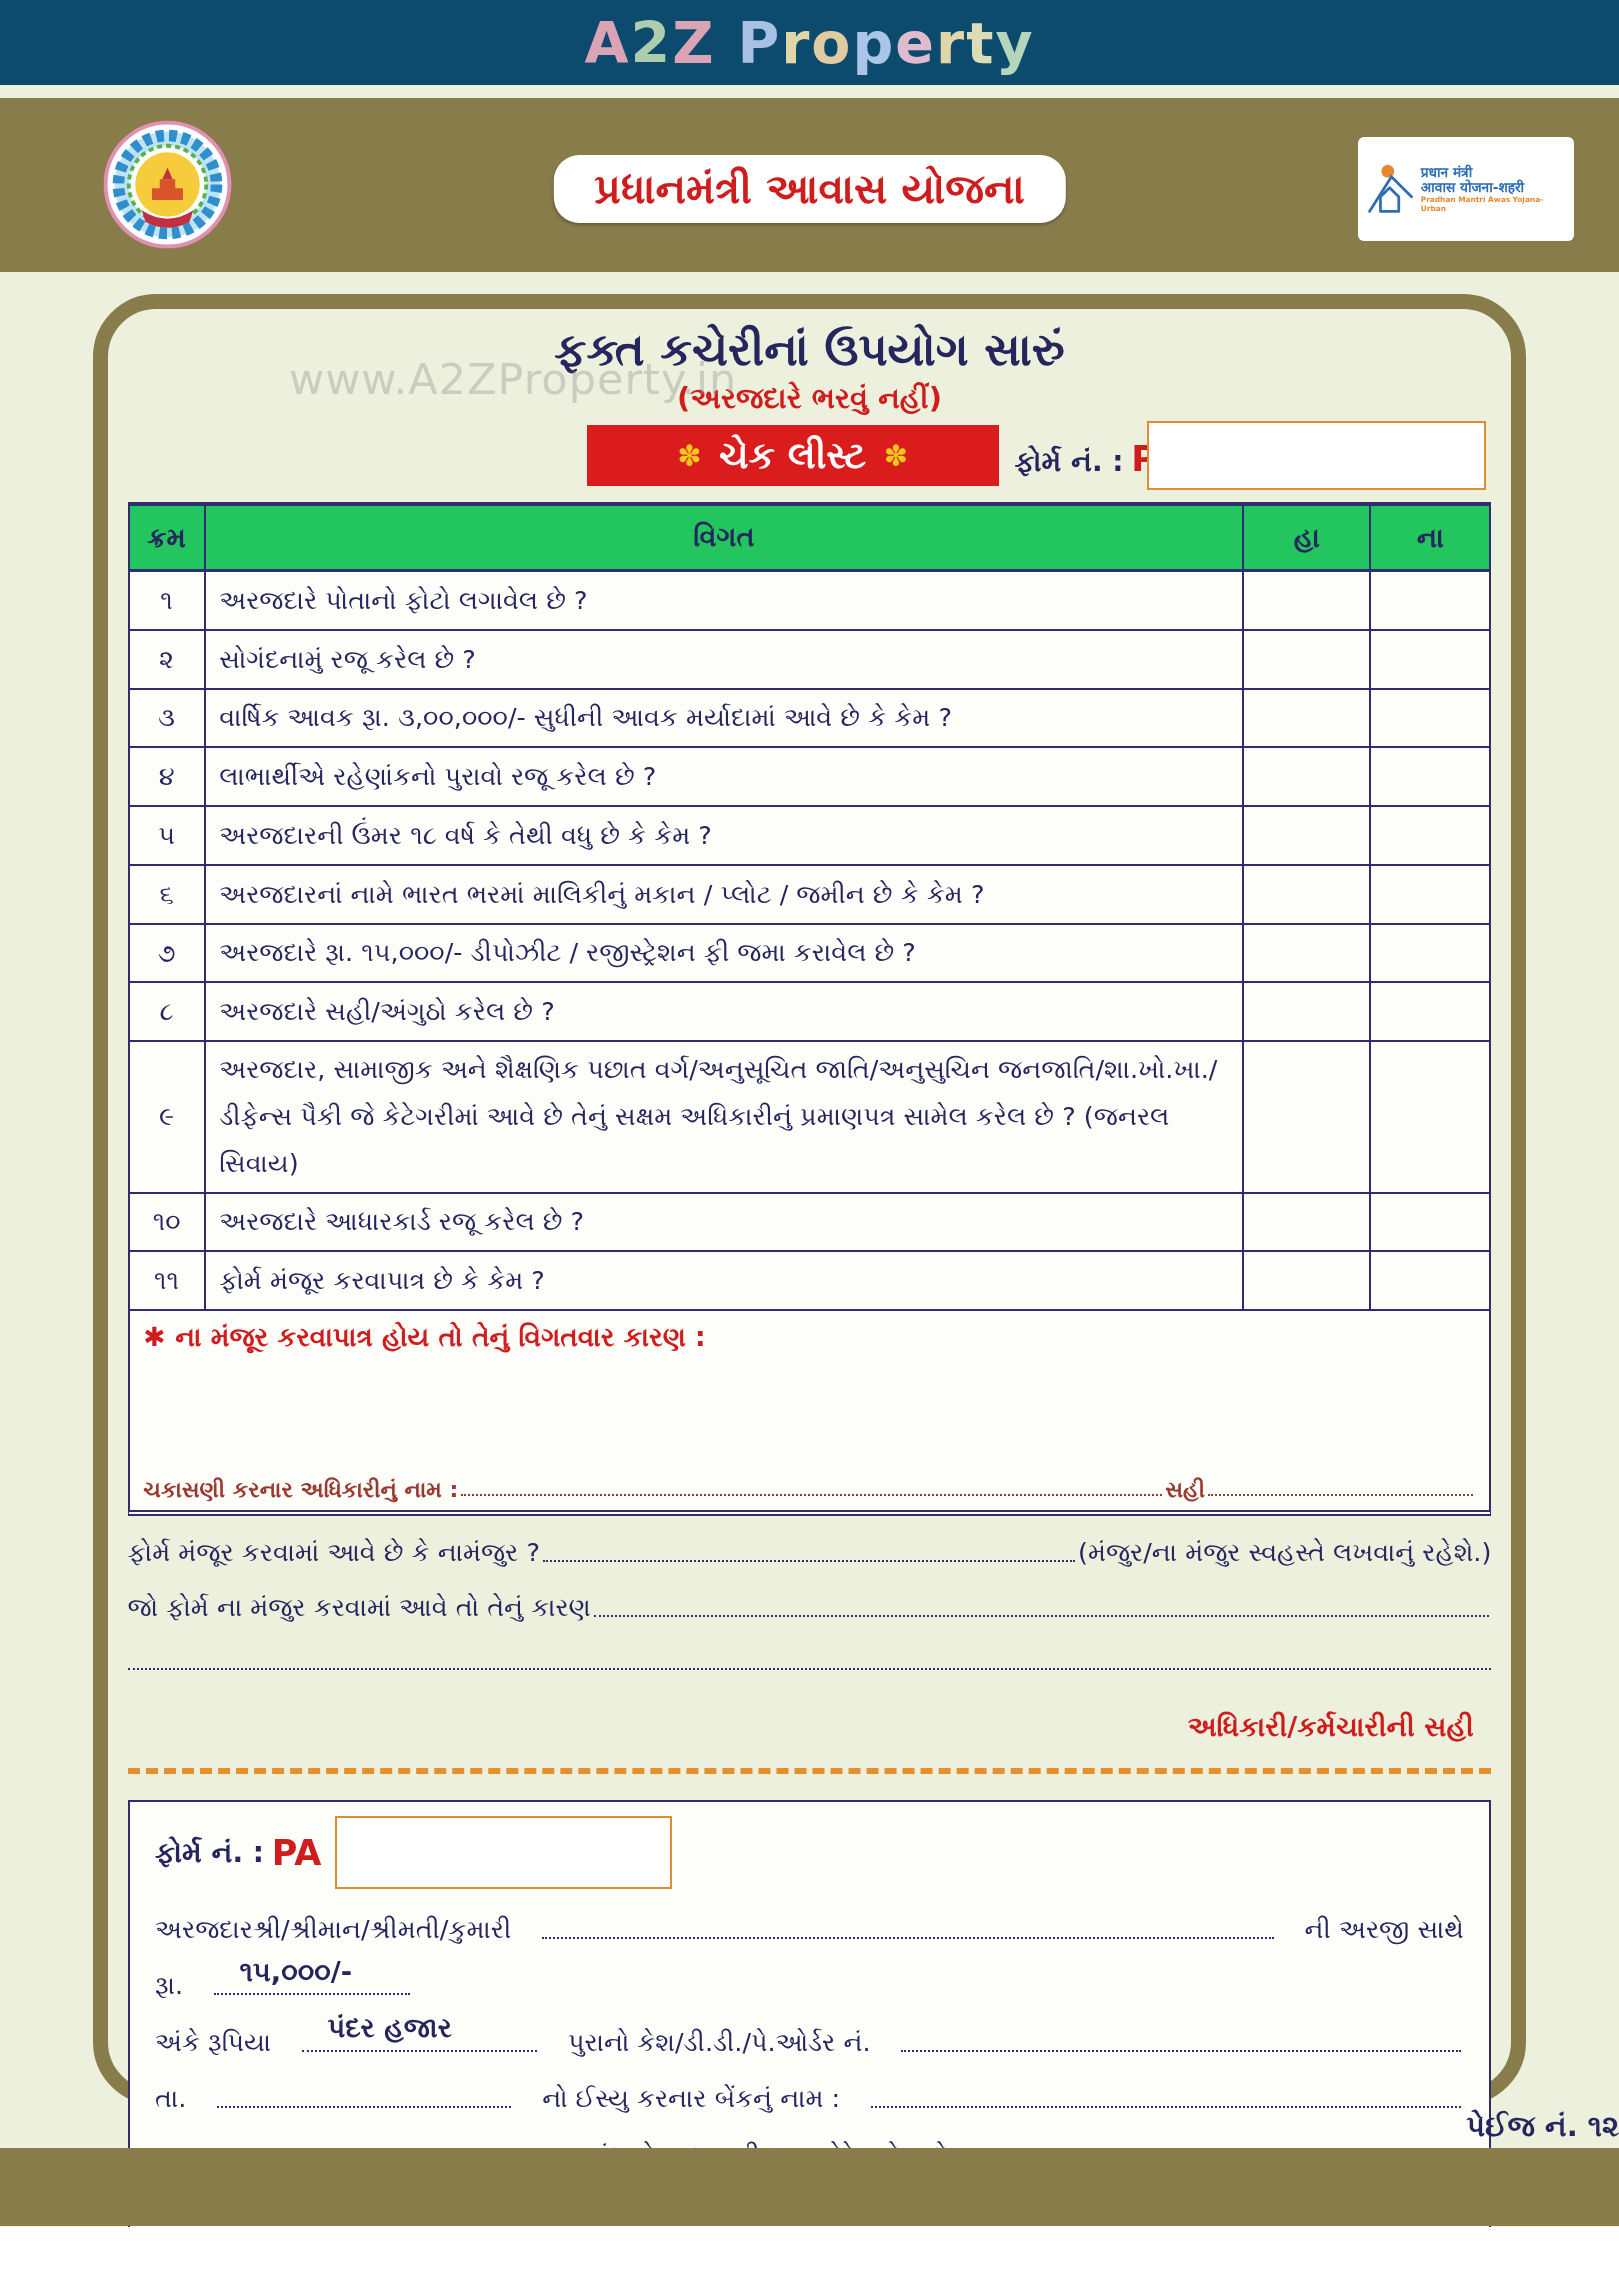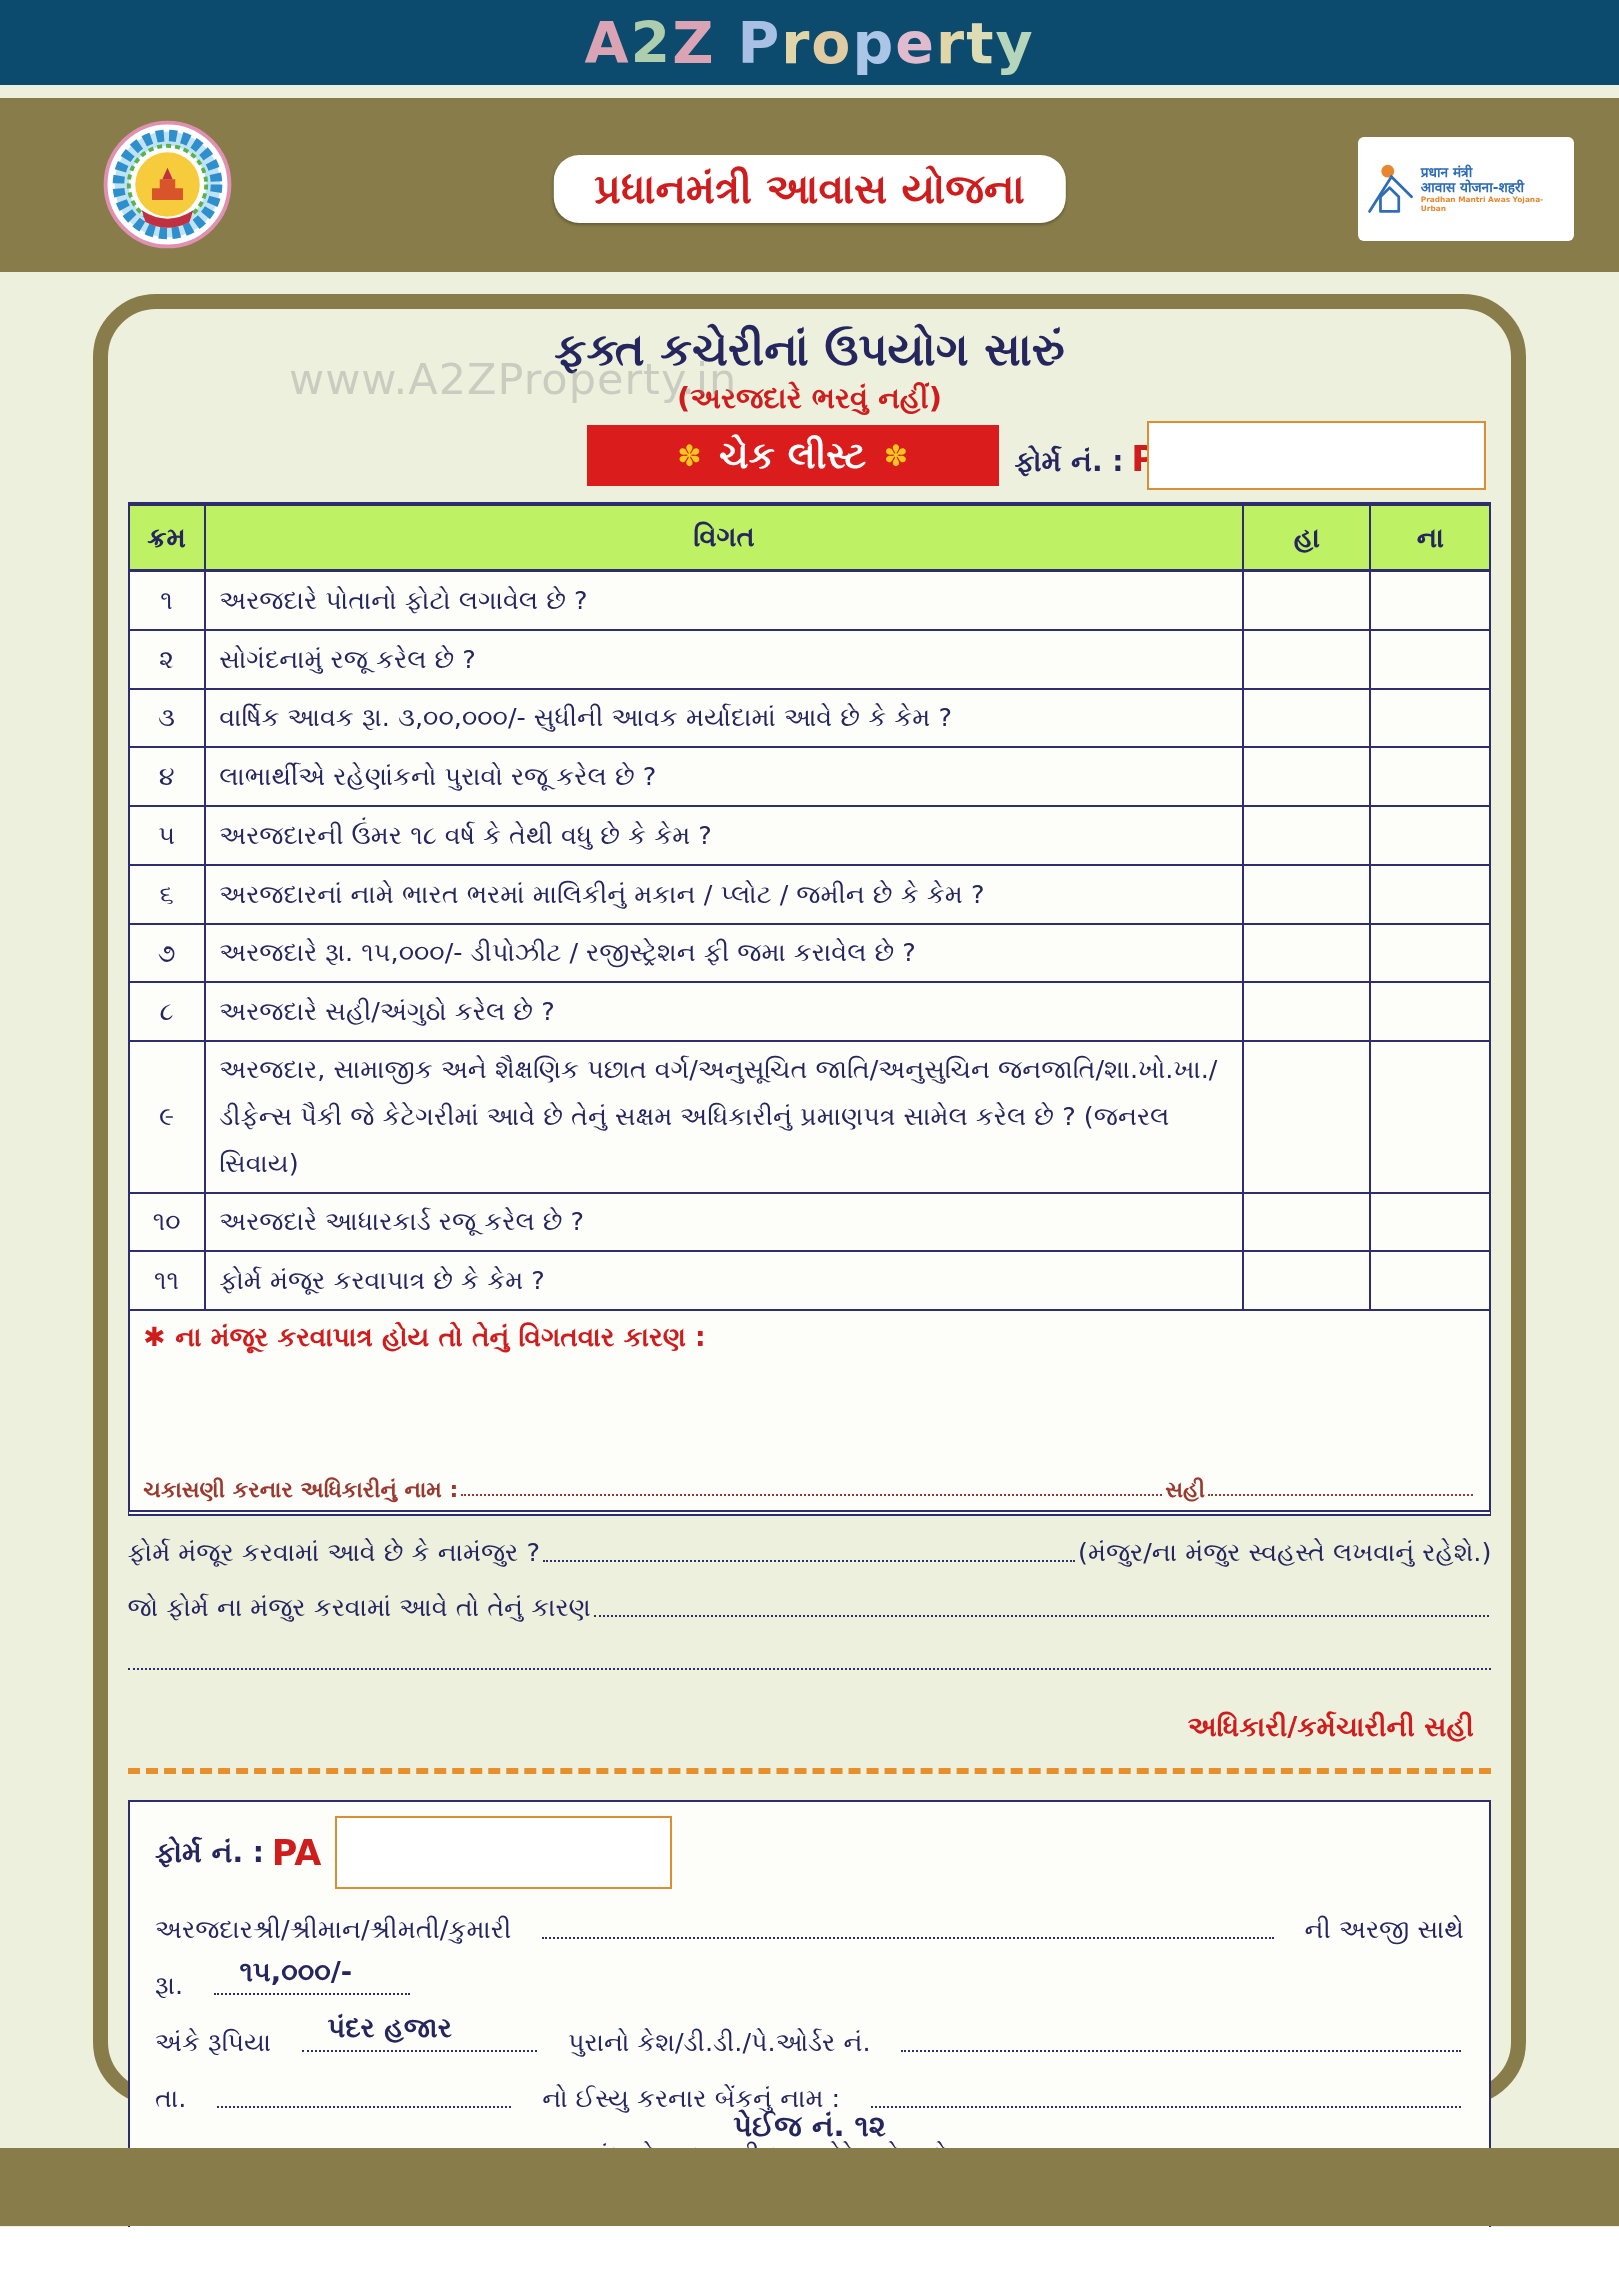--- a/index.html
+++ b/index.html
@@ -42,21 +42,21 @@
   .formno-val{color:#cf1d1d;font-size:35px;font-weight:bold;margin-left:7.8px;}
   .pa-input{position:absolute;right:5.9px;top:-3.9px;width:335px;height:65px;background:#ffffff;
             border:2.9px solid #db8f35;}
 
   
   .check-table{margin-top:11.8px;background:#fdfdfa;border:2.9px solid #2f2d6d;border-top-width:4.9px;
                border-bottom:6.9px double #2f2d6d;display:grid;
                grid-template-columns:76px 1fr 127px 118px;}
   .ct-cell{border-top:2px solid #2f2d6d;min-height:49px;display:flex;align-items:center;
            font-size:25.5px;color:#26265e;}
-  .ct-head{background:#bef264;font-weight:bold;font-size:27.4px;justify-content:center;
+  .ct-head{background:#22c55e;font-weight:bold;font-size:27.4px;justify-content:center;
            border-top:none;min-height:55px;border-bottom:1px solid #2f2d6d;}
   .ct-no{justify-content:center;border-right:2px solid #2f2d6d;}
   .ct-detail{padding:3.9px 13.7px;border-right:2px solid #2f2d6d;line-height:1.85;}
   .ct-yes{border-right:2px solid #2f2d6d;}
   .ct-r9{min-height:98px;}
   .ct-note{grid-column:1/-1;border-top:2px solid #2f2d6d;min-height:201px;
            display:flex;flex-direction:column;padding:9.8px 13.7px 7.8px 13.7px;box-sizing:border-box;}
   .note-line{color:#cf1d1d;font-size:26.5px;font-weight:bold;}
   .note-line .na{margin-right:9.8px;}
   .verify-line{margin-top:auto;display:flex;align-items:flex-end;color:#9a392f;
@@ -87,21 +87,21 @@
   .rc-top{display:flex;align-items:center;height:71px;}
   .rc-top .lbl{font-size:28px;font-weight:bold;}
   .rc-top .pa{color:#cf1d1d;font-size:35px;font-weight:bold;margin:0 13.7px 0 7.8px;}
   .rc-input{width:333px;height:69px;background:#ffffff;border:2.9px solid #db8f35;}
   .rc-line{margin-top:25.5px;gap:28px;}
   .accept-sign{margin-top:23.5px;text-align:right;color:#cf1d1d;font-size:23.5px;
                font-weight:bold;line-height:1.5;padding-right:5.9px;}
 
   
   .footer-strip{left:0;top:2105px;width:1619px;height:43px;display:flex;
-                align-items:center;justify-content:center;}
+                align-items:center;justify-content:flex-end;}
   .footer-strip span{font-size:29px;font-weight:bold;color:#26265e;}
   .band-bottom{left:0;top:2148px;width:1619px;height:78px;background:#877c4a;}
   .strip-bottom{left:0;top:2227px;width:1619px;height:65px;background:#ffffff;}
 </style>
 </head>
 <body>
 
 <div class="abs strip-top">
   <div class="wm-top"><span style="color: rgb(242, 174, 188);">A</span><span style="color: rgb(191, 220, 179);">2</span><span style="color: rgb(242, 174, 188);">Z</span><span> </span><span style="color: rgb(185, 205, 240);">P</span><span style="color: rgb(247, 230, 174);">r</span><span style="color: rgb(248, 217, 168);">o</span><span style="color: rgb(188, 211, 242);">p</span><span style="color: rgb(246, 200, 216);">e</span><span style="color: rgb(247, 230, 174);">r</span><span style="color: rgb(243, 236, 192);">t</span><span style="color: rgb(201, 230, 196);">y</span></div>
 </div>

